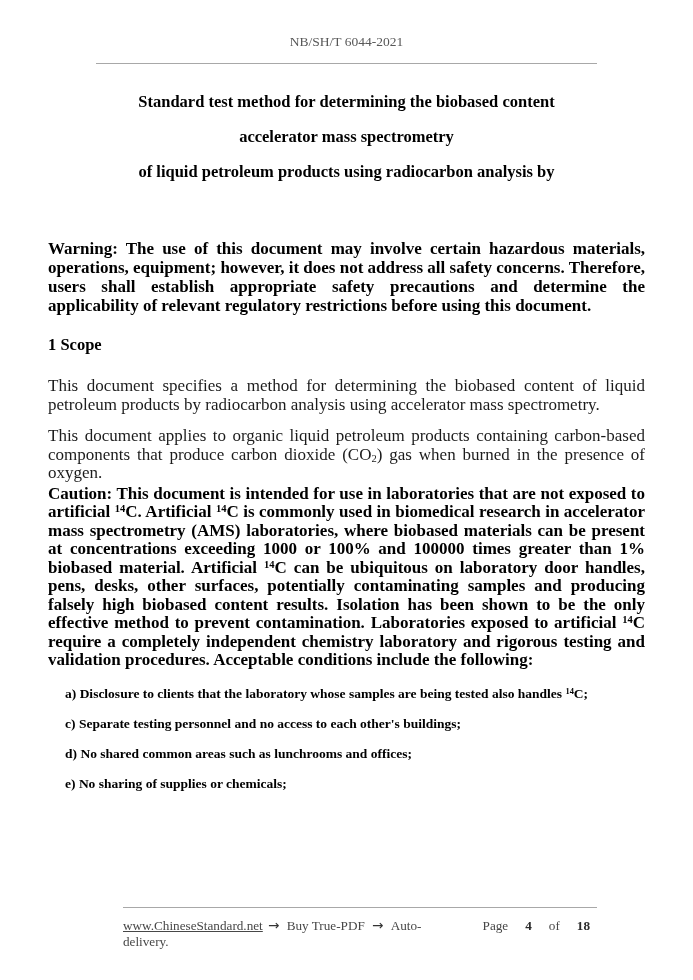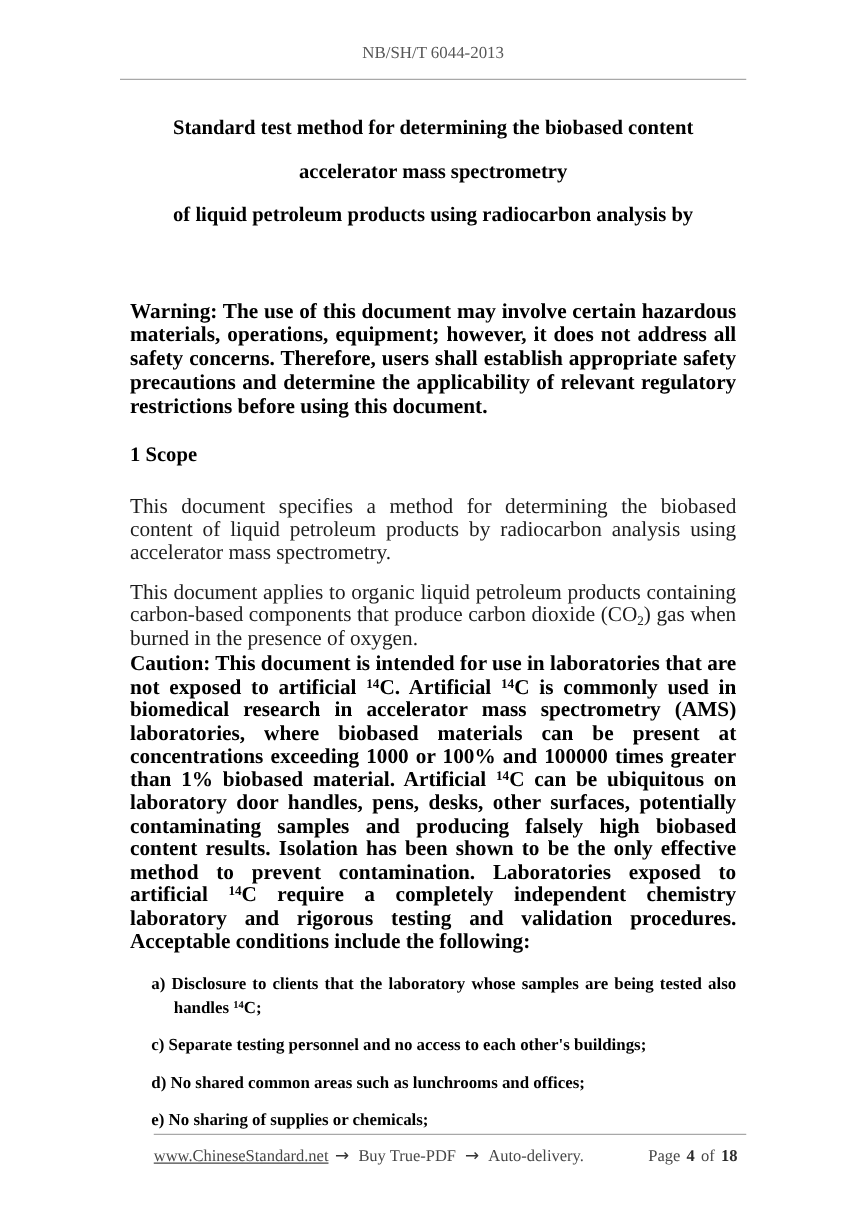--- a/index.html
+++ b/index.html
@@ -20,21 +20,21 @@
     line-height: 16px;
     color: #575757;
   }
   .rule {
     margin: 0 96px;
     border: 0;
     border-top: 1px solid #a8a8a8;
     height: 0;
   }
   .header-rule { margin-top: 13px; }
-  .content { padding: 0 104px; }
+  .content { padding: 0 48px; }
   .doc-title { margin-top: 20px; }
   .title-line {
     text-align: center;
     white-space: nowrap;
     font-weight: bold;
     font-size: 16.5px;
     line-height: 35px;
     color: #000000;
   }
   .para {
@@ -114,28 +114,28 @@
   .arrow {
     font-family: "DejaVu Sans", sans-serif;
     color: #333333;
     font-size: 13.5px;
   }
   .page-indicator .num {
     font-weight: bold;
     color: #2b2b2b;
     margin: 0 3px;
   }
-  .page-indicator .lbl { margin: 0 2px; }
+  .page-indicator .lbl { margin: 0 14px; }
 </style>
 </head>
 <body>
 
 <div class="page">
 
-  <div class="doc-header">NB/SH/T 6044-2013</div>
+  <div class="doc-header">NB/SH/T 6044-2021</div>
   <hr class="rule header-rule">
 
   <div class="content">
 
     <div class="doc-title">
       <div class="title-line">Standard test method for determining the biobased content</div>
       <div class="title-line">accelerator mass spectrometry</div>
       <div class="title-line">of liquid petroleum products using radiocarbon analysis by</div>
     </div>
 

